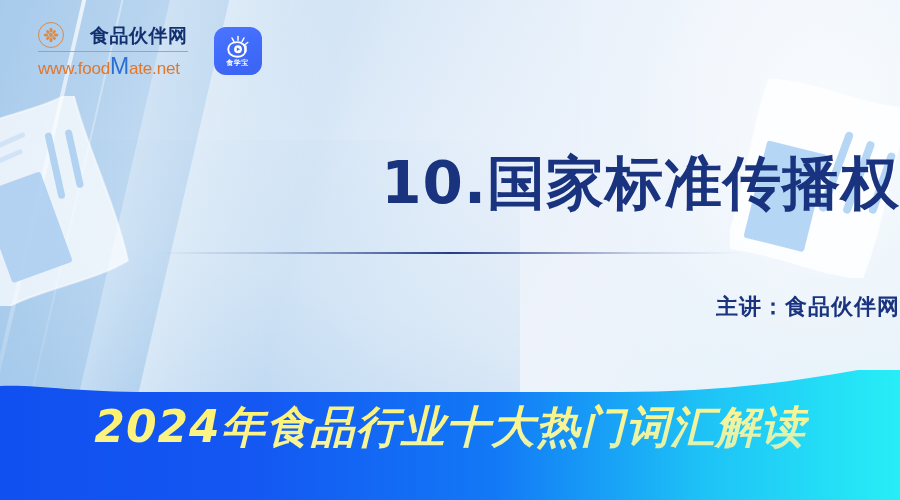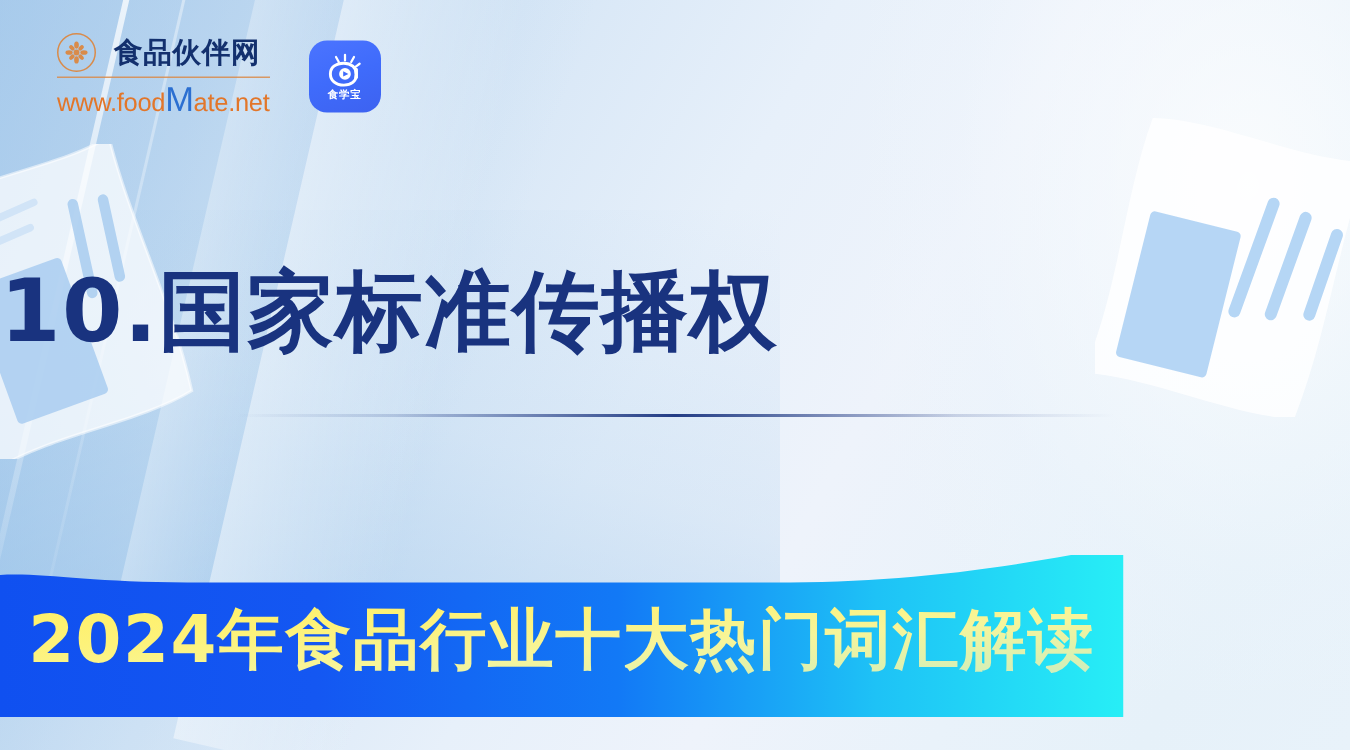--- a/index.html
+++ b/index.html
@@ -65,21 +65,21 @@
   .doc { position:absolute; pointer-events:none; }
   .doc-left  { left:-58px; top:96px;  width:190px; height:210px; }
   .doc-right { right:-10px; top:78px; width:180px; height:200px; }
 
   
   .header {
     position:absolute; left:38px; top:22px;
     display:flex; align-items:center; gap:26px;
   }
   .fm-logo { display:flex; flex-direction:column; }
-  .fm-top { display:flex; align-items:center; gap:12px; }
+  .fm-top { display:flex; align-items:center; gap:26px; }
   .fm-mark {
     width:26px; height:26px; border-radius:50%;
     border:1.6px solid #d98b4a;
     display:flex; align-items:center; justify-content:center;
     flex:none;
   }
   .fm-cn {
     font-size:19px; font-weight:bold; color:#13306e;
     letter-spacing:.5px; line-height:1;
     font-family:"DejaVu Sans","Liberation Sans",sans-serif;
@@ -106,22 +106,21 @@
   }
   .app-icon-label {
     font-size:7px; color:#ffffff; font-weight:bold;
     letter-spacing:.5px; line-height:1;
     font-family:"DejaVu Sans","Liberation Sans",sans-serif;
   }
 
   
   .title-block {
     position:absolute; left:0; right:0; top:152px;
-    text-align:left;
-    margin-top:24px;
+    text-align:right;
   }
   .main-title {
     font-size:58px; font-weight:bold; color:#19337f;
     letter-spacing:1px; line-height:1.1;
     font-family:"DejaVu Sans","Liberation Sans",sans-serif;
     white-space:nowrap;
   }
   .divider {
     width:586px; height:2px; margin:36px auto 0 auto;
     background:linear-gradient(to right,
@@ -134,21 +133,21 @@
   .sub-title {
     margin-top:38px;
     font-size:22px; font-weight:bold; color:#19337f;
     letter-spacing:1px;
     font-family:"DejaVu Sans","Liberation Sans",sans-serif;
   }
 
   
   .banner {
     position:absolute; left:0; bottom:0;
-    width:749px; height:130px;
+    width:900px; height:130px;font-style:italic;
   }
   .banner-fill { position:absolute; inset:0; }
   .banner-text {
     position:absolute; left:0; right:0; top:34px;
     text-align:center;
     font-size:44px; font-weight:bold;
     letter-spacing:1px; line-height:1.05;
     font-family:"DejaVu Sans","Liberation Sans",sans-serif;
     white-space:nowrap;
     background:linear-gradient(176deg, #fff066 0%, #fdf27a 30%, #f7f59a 58%, #d8f0b4 88%, #cdeec0 100%);
@@ -246,20 +245,21 @@
         <line x1="30" y1="15" x2="30" y2="22" stroke="#ffffff" stroke-width="3" stroke-linecap="round"></line>
       </svg>
       <span class="app-icon-label">食学宝</span>
     </div>
 
   </div>
 
   <div class="title-block">
     <div class="main-title">10.国家标准传播权</div>
     <div class="divider"></div>
+    <div class="sub-title">主讲：食品伙伴网</div>
   </div>
 
   <div class="banner">
     <svg class="banner-fill" viewBox="0 0 900 130" preserveAspectRatio="none">
       <defs>
         <linearGradient id="bannerGrad" x1="0" y1="0" x2="1" y2="0">
           <stop offset="0%" stop-color="#1050f0"></stop>
           <stop offset="28%" stop-color="#1457f2"></stop>
           <stop offset="55%" stop-color="#1279f6"></stop>
           <stop offset="78%" stop-color="#1ec2f6"></stop>

